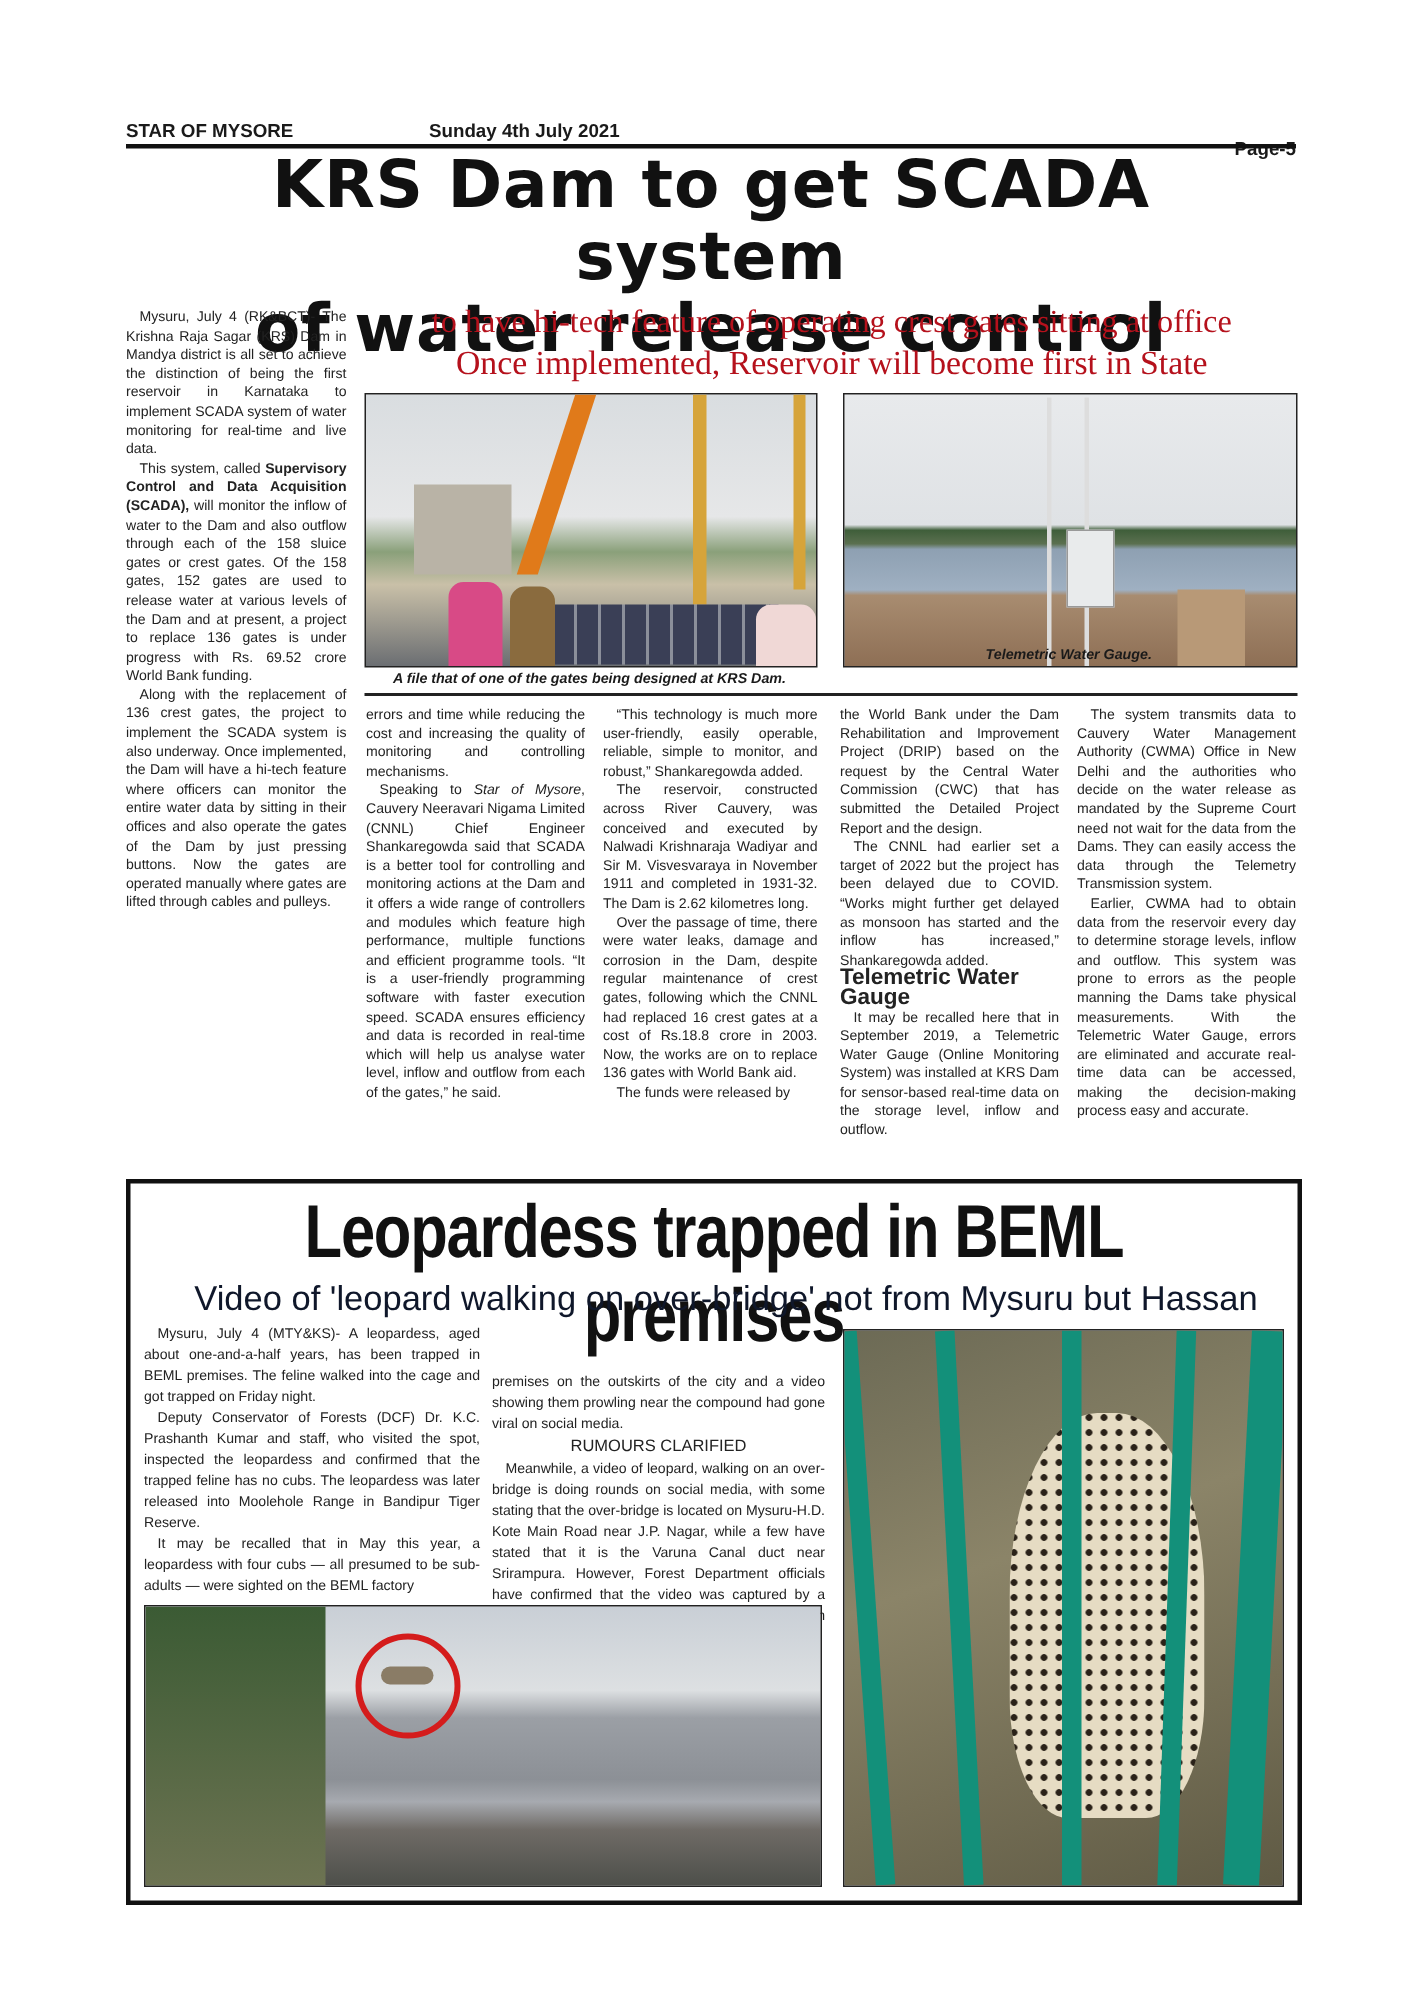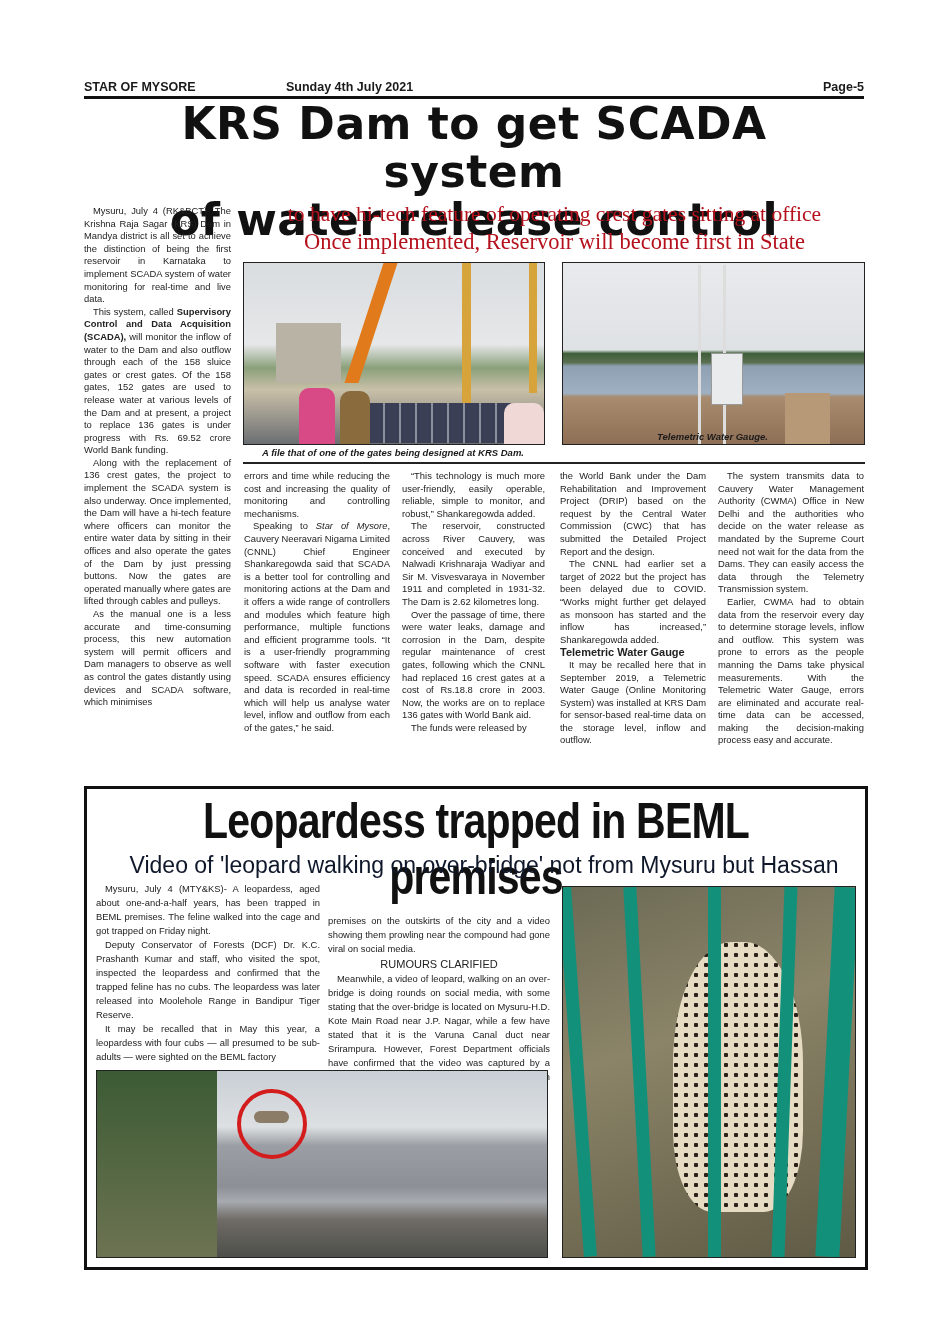--- a/index.html
+++ b/index.html
@@ -1,33 +1,33 @@
 <!DOCTYPE html>
 <html><head>
 <meta charset="utf-8">
 <style>
   html, body { margin:0; padding:0; background:#ffffff; }
   body { width:945px; height:1337px; position:relative; overflow:hidden; font-family:"Liberation Sans", sans-serif; color:#1a1a1a; }
   .abs { position:absolute; }
   .masthead { left:84px; top:80px; width:780px; height:16px; font-size:12.5px; font-weight:bold; }
   .masthead .pub { position:absolute; left:0; top:0; }
   .masthead .date { position:absolute; left:166px; top:0;margin-left:36px; }
-  .masthead .page { position:absolute; right:0; top:0; }
+  .masthead .page { position:absolute; right:0; top:12px; }
   .rule-top { left:84px; top:96px; width:780px; height:3px; background:#111; }
   .headline1 { left:84px; top:100px; width:780px; text-align:center; font-family:"DejaVu Sans", sans-serif; font-weight:bold; font-size:44px; line-height:48px; letter-spacing:0.5px; color:#111; }
   .deck1 { left:242px; top:200px; width:625px; text-align:center; font-family:"Liberation Serif", serif; color:#b5111c; font-size:22.5px; line-height:28px; }
   .body-text { font-size:9.4px; line-height:12.6px; text-align:justify; color:#222; }
   .body-text p { margin:0; text-indent:9px; }
   .col { position:absolute; }
   .col1 { left:84px; top:205px; width:147px; }
   .col2 { left:244px; top:470px; width:146px; }
   .col3 { left:402px; top:470px; width:143px; }
   .col4 { left:560px; top:470px; width:146px; }
   .col5 { left:718px; top:470px; width:146px; }
-  .subhead { font-weight:bold; font-size:11px; text-indent:0 !important; margin:1px 0 0 0; text-align:left; }
+  .subhead { font-weight:bold; font-size:15px; text-indent:0 !important; margin:1px 0 0 0; text-align:left; }
   .photo { position:absolute; border:1px solid #222; overflow:hidden; }
   .caption { position:absolute; font-weight:bold; font-style:italic; font-size:9.5px; text-align:center; }
   .hrule { position:absolute; height:1.5px; background:#222; }
   
   .p1 { left:243px; top:262px; width:300px; height:181px;
         background:linear-gradient(180deg,#d9dde0 0%,#e6e7e8 45%,#8aa07a 58%,#c9c0a8 70%,#6b6e72 100%); }
   .p1 .crane { position:absolute; left:120px; top:0; width:14px; height:120px; background:#e07a1a; transform:skewX(-18deg); }
   .p1 .frameL { position:absolute; left:218px; top:0; width:9px; height:140px; background:#d6a43a; }
   .p1 .frameR { position:absolute; left:285px; top:0; width:8px; height:130px; background:#d6a43a; }
   .p1 .temple { position:absolute; left:32px; top:60px; width:65px; height:60px; background:#b9b3a6; }
@@ -76,21 +76,20 @@
 </div>
 <div class="abs deck1">
   <div style="font-size:21.5px;">to have hi-tech feature of operating crest gates sitting at office</div>
   <div>Once implemented, Reservoir will become first in State</div>
 </div>
 
 <div class="col col1 body-text">
   <p>Mysuru, July 4 (RK&amp;BCT)- The Krishna Raja Sagar (KRS) Dam in Mandya district is all set to achieve the distinction of being the first reservoir in Karnataka to implement SCADA system of water monitoring for real-time and live data.</p>
   <p><span>This system, called </span><b>Supervisory Control and Data Acquisition (SCADA),</b><span> will monitor the inflow of water to the Dam and also outflow through each of the 158 sluice gates or crest gates. Of the 158 gates, 152 gates are used to release water at various levels of the Dam and at present, a project to replace 136 gates is under progress with Rs. 69.52 crore World Bank funding.</span></p>
   <p>Along with the replacement of 136 crest gates, the project to implement the SCADA system is also underway. Once implemented, the Dam will have a hi-tech feature where officers can monitor the entire water data by sitting in their offices and also operate the gates of the Dam by just pressing buttons. Now the gates are operated manually where gates are lifted through cables and pulleys.</p>
-  <p>As the manual one is a less accurate and time-consuming process, this new automation system will permit officers and Dam managers to observe as well as control the gates distantly using devices and SCADA software, which minimises</p>
 </div>
 
 <div class="photo p1">
   <div class="temple"></div>
   <div class="crane"></div>
   <div class="frameL"></div>
   <div class="frameR"></div>
   <div class="grate"></div>
   <div class="man1"></div>
   <div class="man2"></div>

